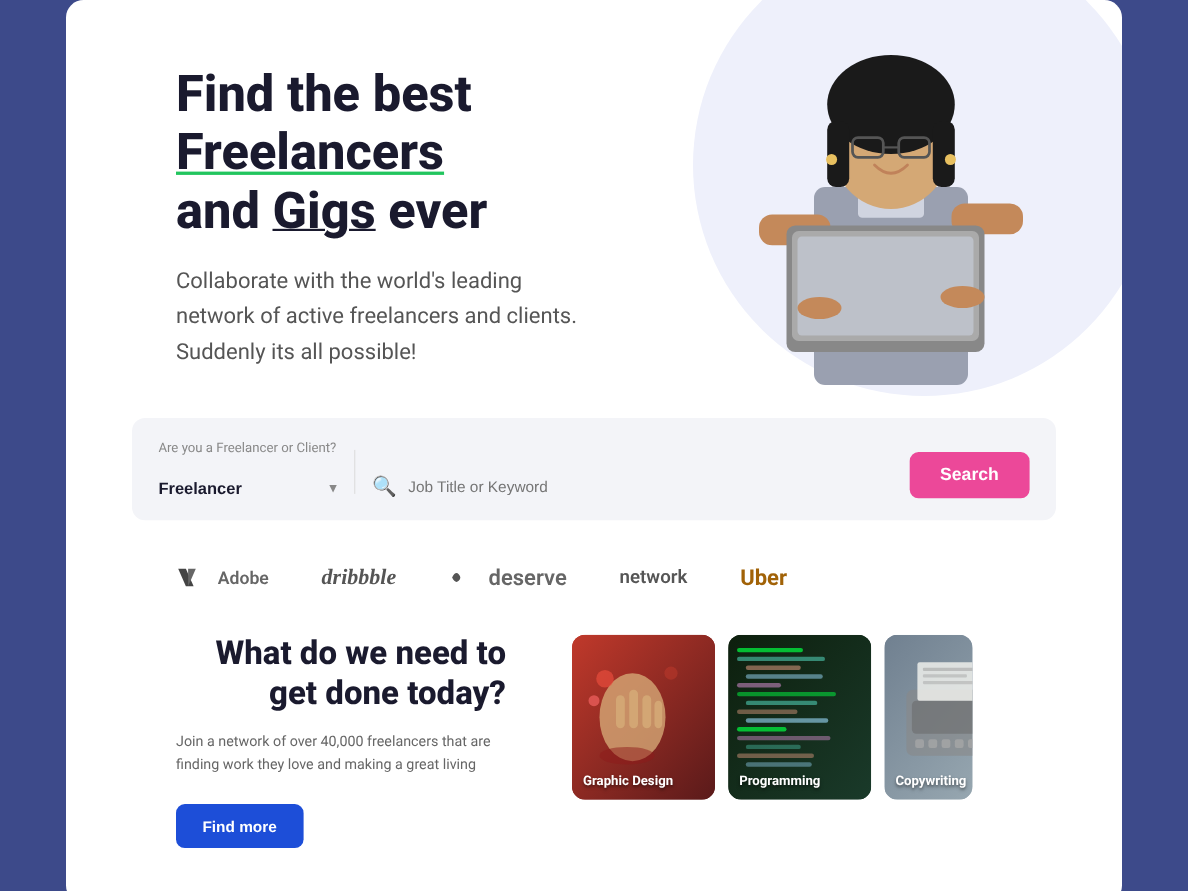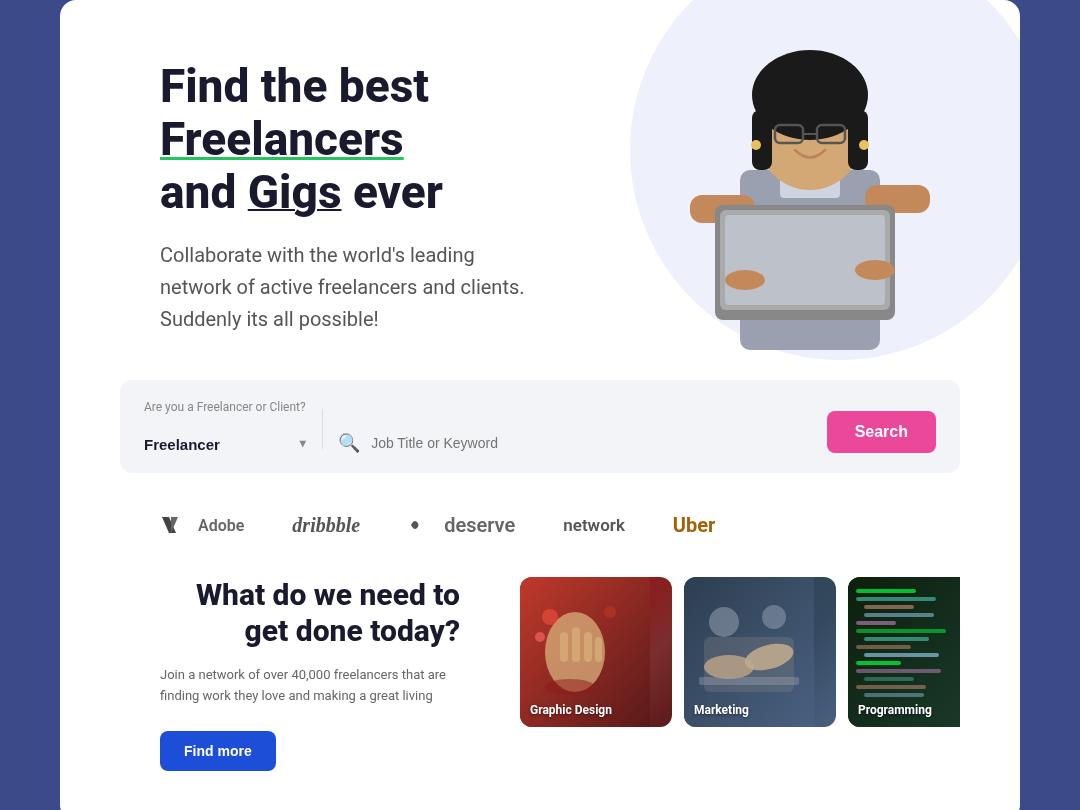--- a/index.html
+++ b/index.html
@@ -217,21 +217,21 @@
       cursor: pointer;
     }
     
     .categories-grid {
       display: flex;
       gap: 12px;
       overflow: hidden;
       flex: 1;
     }
     .category-card {
-      width: 152px;
+      width: 130px;
       height: 150px;
       border-radius: 12px;
       position: relative;
       overflow: hidden;
       flex-shrink: 0;
     }
     .category-card-bg {
       width: 100%;
       height: 100%;
       position: absolute;
@@ -383,43 +383,20 @@
 
             <circle cx="30" cy="40" r="8" fill="#e74c3c" opacity="0.7"></circle>
             <circle cx="20" cy="60" r="5" fill="#ff6b6b" opacity="0.6"></circle>
             <circle cx="90" cy="35" r="6" fill="#c0392b" opacity="0.5"></circle>
             <ellipse cx="50" cy="110" rx="25" ry="8" fill="#8e1a1a" opacity="0.5"></ellipse>
           </svg>
         </div>
         <span class="category-card-label">Graphic Design</span>
       </div>
 
-      <div class="category-card card-marketing">
-        <div class="category-card-bg">
-          <svg width="130" height="150" viewBox="0 0 130 150" xmlns="http://www.w3.org/2000/svg">
-            <defs>
-              <linearGradient id="mk-grad" x1="0" y1="0" x2="1" y2="1">
-                <stop offset="0%" stop-color="#2c3e50"></stop>
-                <stop offset="100%" stop-color="#4a6080"></stop>
-              </linearGradient>
-            </defs>
-            <rect width="130" height="150" fill="url(#mk-grad)"></rect>
-
-            <ellipse cx="45" cy="90" rx="25" ry="12" fill="#c4a882" opacity="0.9"></ellipse>
-            <ellipse cx="85" cy="80" rx="25" ry="12" fill="#d4b892" opacity="0.9" transform="rotate(-15 85 80)"></ellipse>
-            <rect x="20" y="60" width="90" height="55" rx="6" fill="#888" opacity="0.3"></rect>
-
-            <rect x="15" y="100" width="100" height="8" rx="2" fill="#9aa0b0" opacity="0.4"></rect>
-
-            <circle cx="40" cy="45" r="15" fill="#a0a8b8" opacity="0.5"></circle>
-            <circle cx="90" cy="40" r="12" fill="#b0b8c8" opacity="0.4"></circle>
-          </svg>
-        </div>
-        <span class="category-card-label">Marketing</span>
-      </div>
 
       <div class="category-card card-programming">
         <div class="category-card-bg">
           <svg width="130" height="150" viewBox="0 0 130 150" xmlns="http://www.w3.org/2000/svg">
             <defs>
               <linearGradient id="prog-grad" x1="0" y1="0" x2="1" y2="1">
                 <stop offset="0%" stop-color="#0d1f0d"></stop>
                 <stop offset="100%" stop-color="#1a3a2a"></stop>
               </linearGradient>
             </defs>

